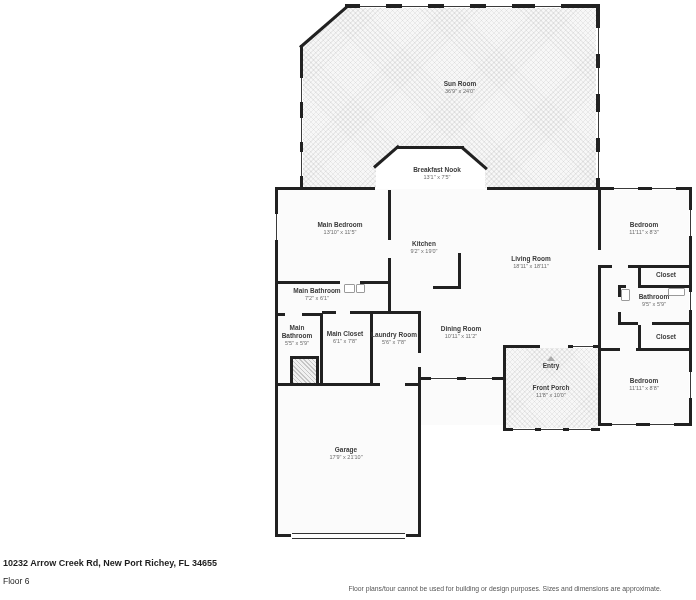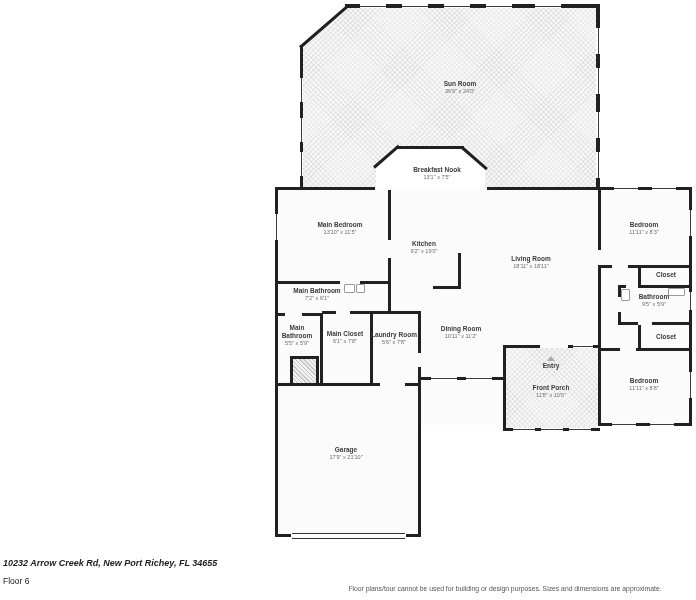--- a/index.html
+++ b/index.html
@@ -21,21 +21,21 @@
   .window .pane{background:#3a3a3a;}
   .window.h .pane{width:100%;height:1px;}
   .window.v .pane{width:1px;height:100%;}
   .garage-door{position:absolute;background:#fff;border-top:1px solid #333;border-bottom:1px solid #333;z-index:3;}
   .room-label{position:absolute;z-index:5;text-align:center;color:#3b3b3b;}
   .room-name{font-size:6.5px;font-weight:600;line-height:1.25;}
   .room-dims{font-size:5.5px;font-weight:400;color:#6d6d6d;line-height:1.3;}
   .arrow-up{width:0;height:0;margin:0 auto 1px auto;border-left:4px solid transparent;
             border-right:4px solid transparent;border-bottom:5px solid #aaa;}
   .fixture{position:absolute;border:1px solid #9a9a9a;background:#fff;border-radius:1px;z-index:4;}
-  .footer-address{position:absolute;left:3px;top:558px;font-size:9px;font-weight:700;color:#1d1d1d;font-style:italic;}
+  .footer-address{position:absolute;left:3px;top:558px;font-size:9px;font-weight:700;color:#1d1d1d;}
   .footer-floor{position:absolute;left:3px;top:576px;font-size:8.5px;font-weight:400;color:#222;}
   .footer-disclaimer{position:absolute;left:318px;top:585px;width:374px;text-align:center;
                      font-size:6.8px;color:#555;}
 </style>
 </head>
 <body>
 
 <div id="stage">
   <div id="plan">
       <div class="fill" style="left: 277px; top: 189px; width: 412px; height: 236px;"></div>

